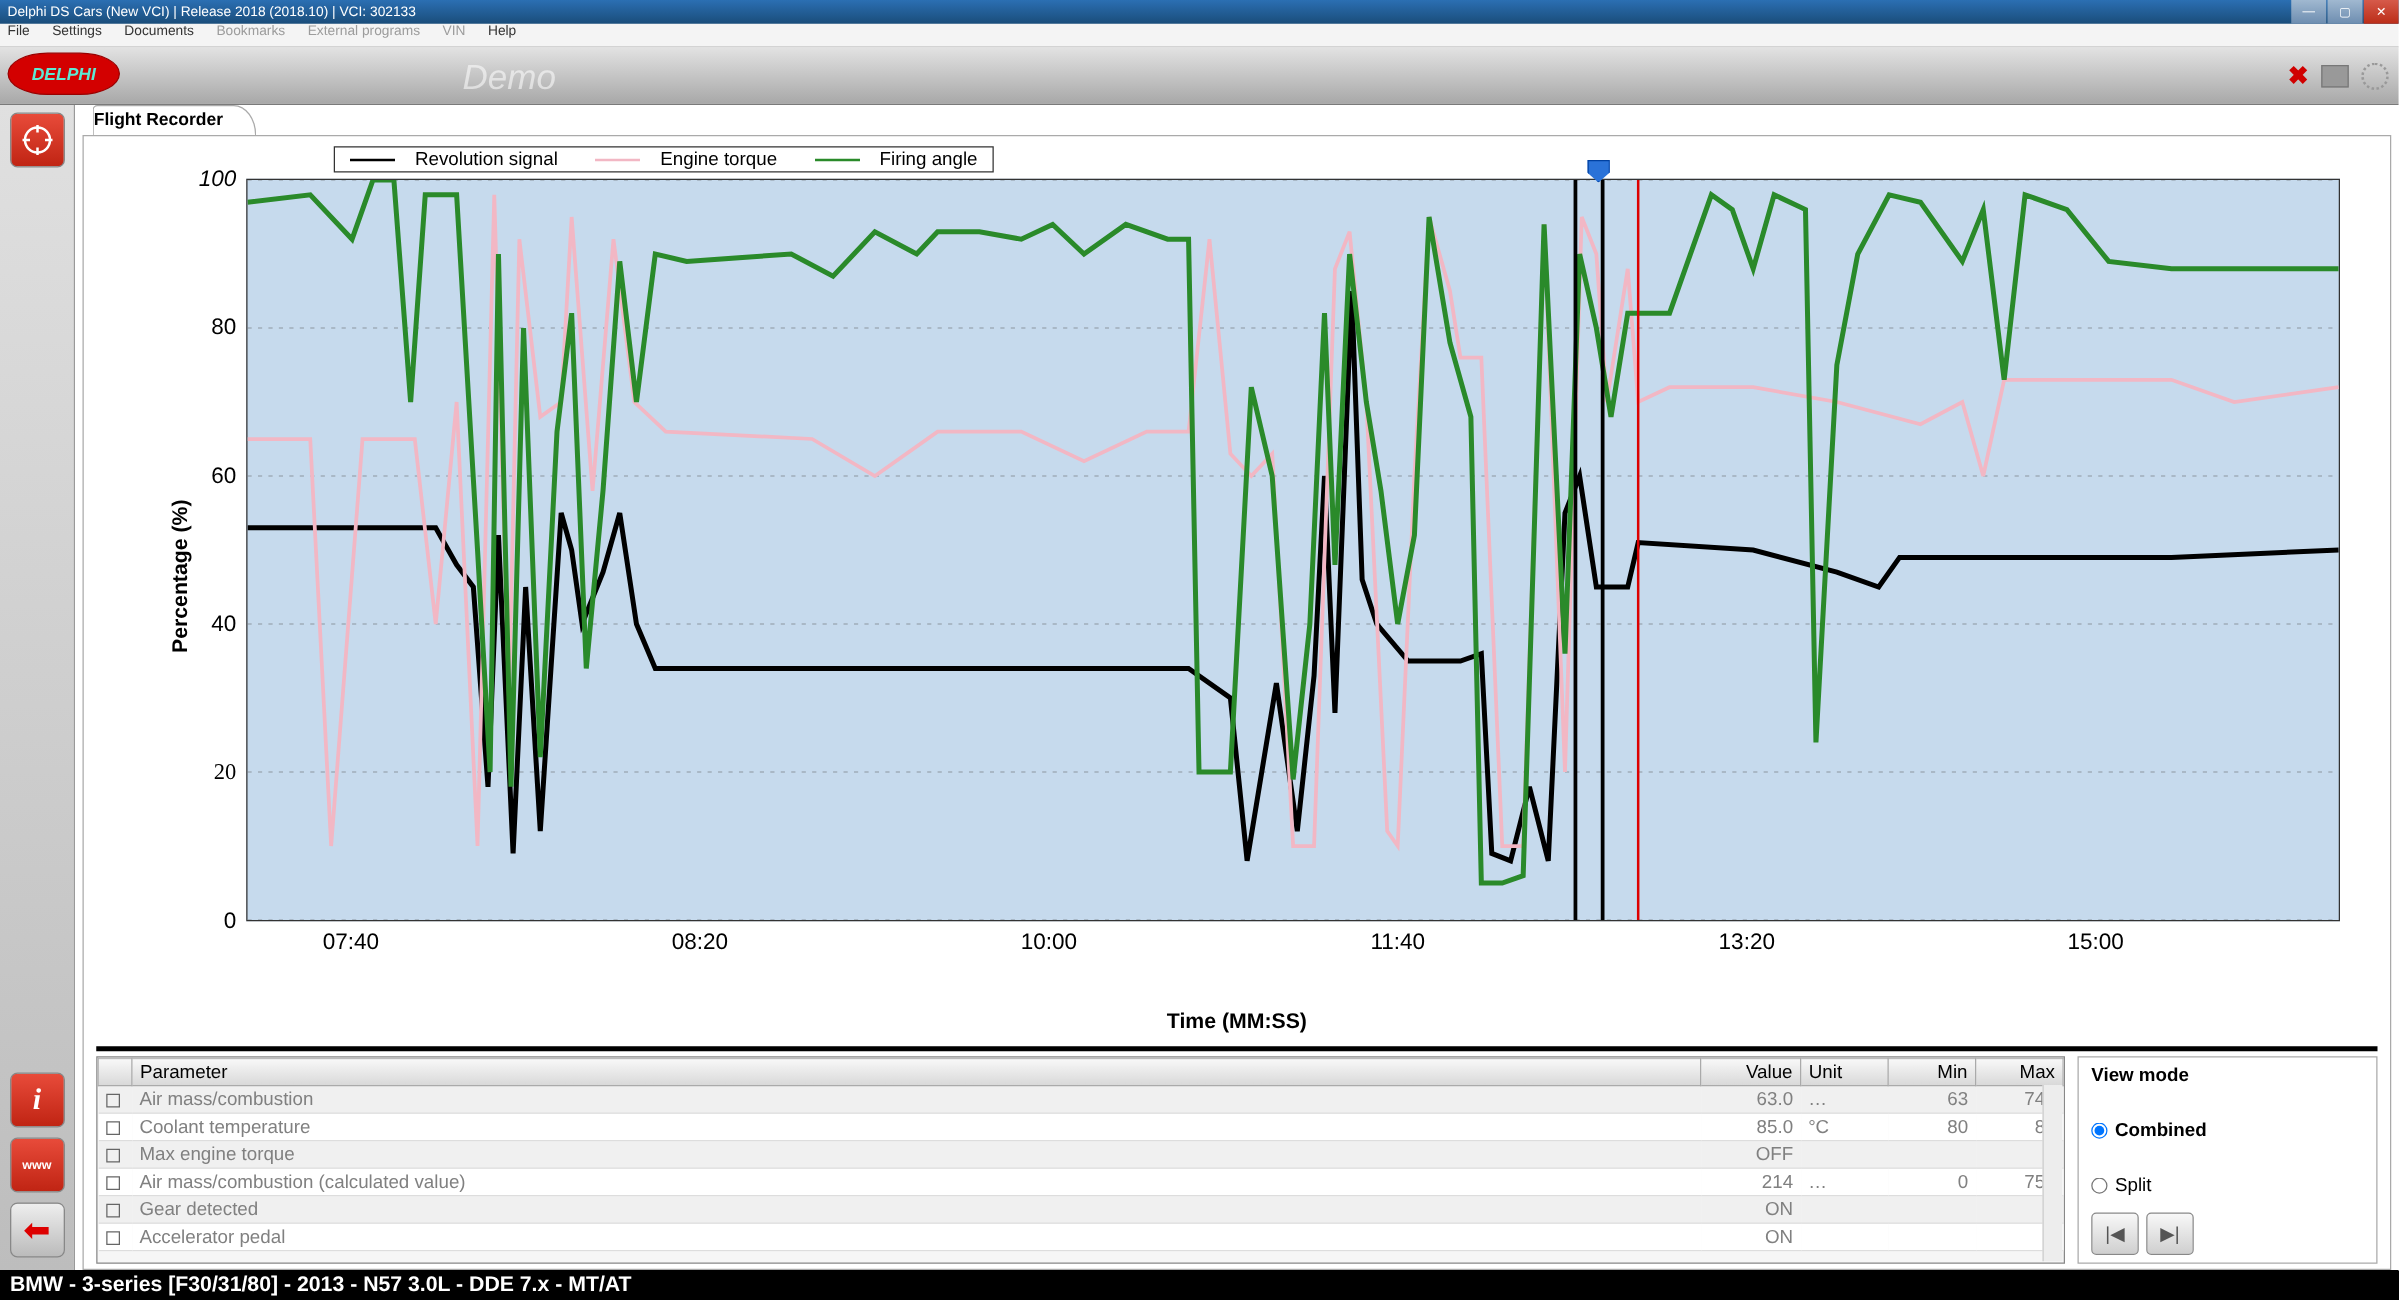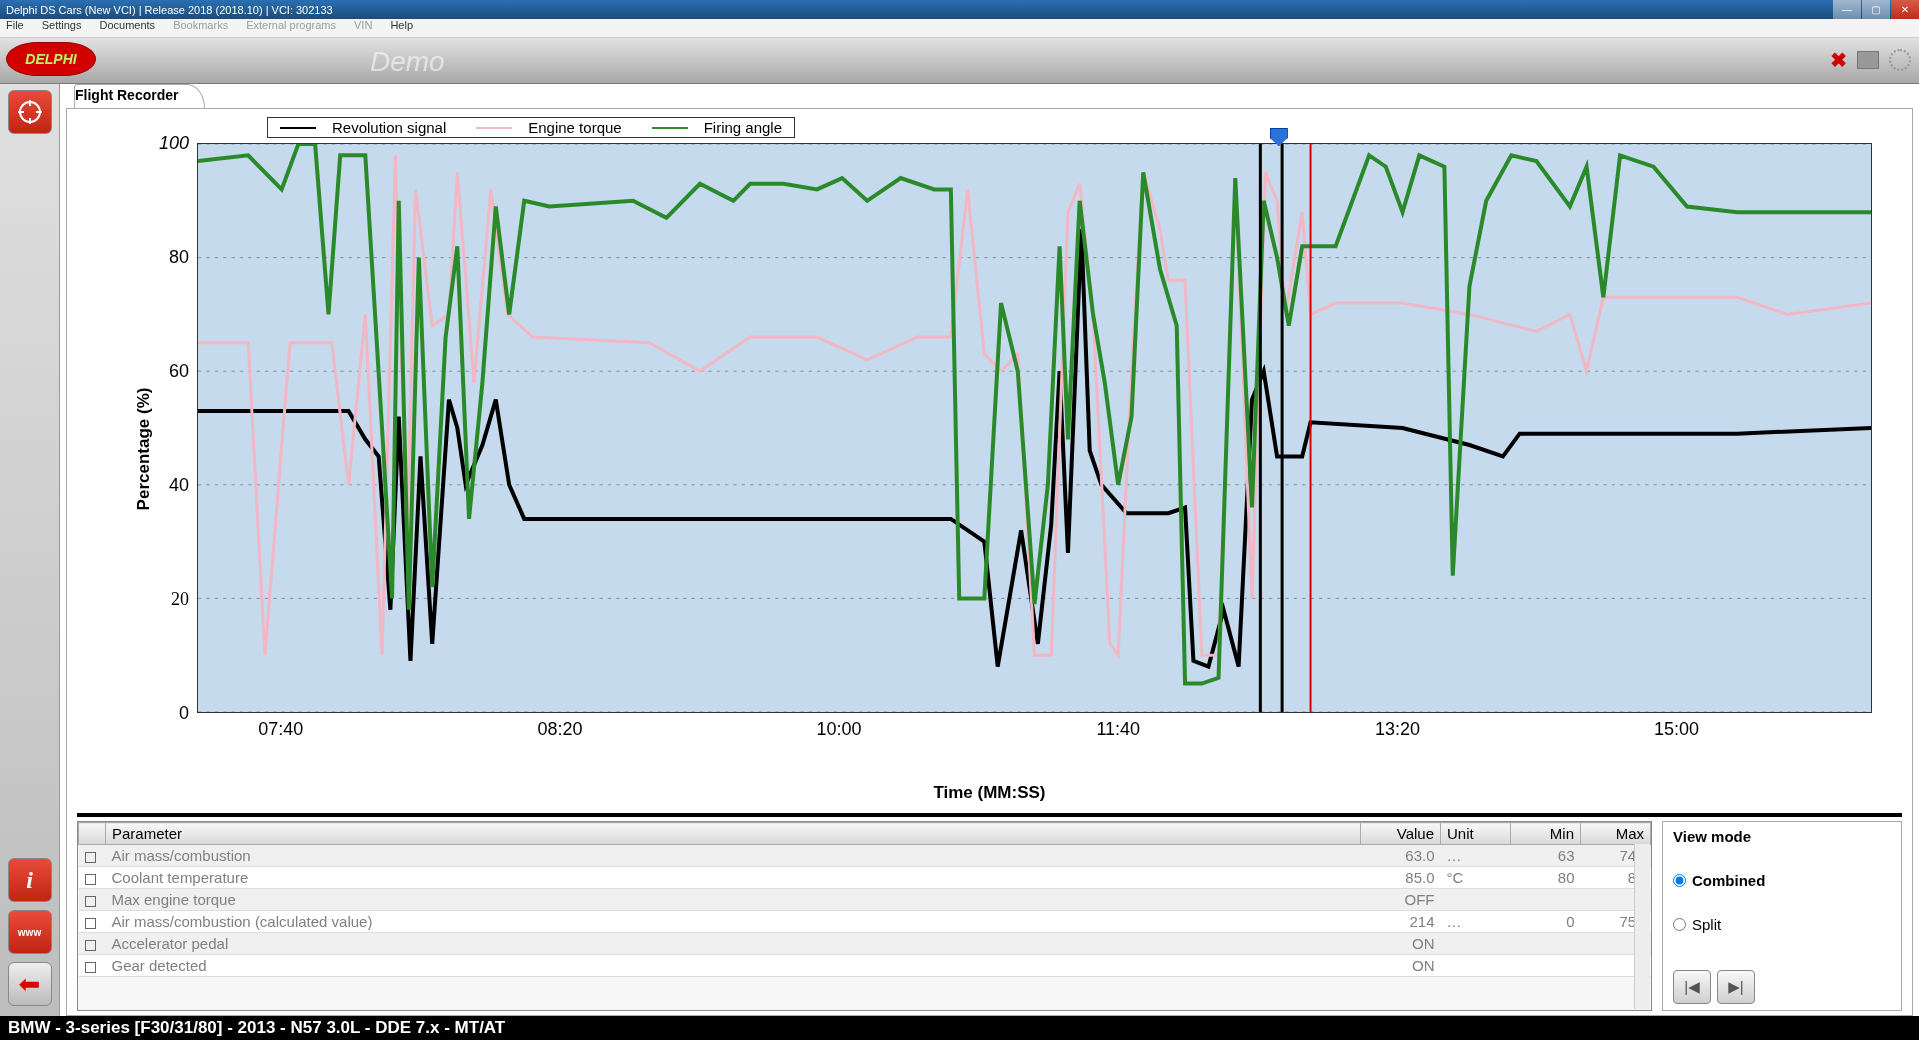--- a/index.html
+++ b/index.html
@@ -11,21 +11,21 @@
 .titlebar .wb div { width:28px; height:19px; display:flex; align-items:center; justify-content:center; font-size:10px; background: linear-gradient(#a0b8d0,#6d8db0); margin-left:1px; cursor:pointer; }
 .titlebar .wb .close { background: linear-gradient(#d65a4a,#bb2d18); }
 
 
 .menubar { height:19px; background:#f4f4f4; border-bottom:1px solid #c8c8c8; display:flex; align-items:flex-start; font-size:11px; padding-left:6px; color:#333; }
 .menubar span { margin-right:18px; cursor:pointer; }
 .menubar .dim { color:#9c9c9c; }
 
 
 .toolstrip { height:46px; background: linear-gradient(#e2e2e2,#a8a8a8); border-bottom:1px solid #7a7a7a; position:relative; }
-.logo { position:absolute; left:6px; top:4px; width:90px; height:34px; background:#d30000; border-radius:50%/70%; display:flex; align-items:center; justify-content:center; color:#bef264; font-weight:bold; font-size:14px; font-style:italic; letter-spacing:0px; border:1px solid #900; }
+.logo { position:absolute; left:6px; top:4px; width:90px; height:34px; background:#d30000; border-radius:50%/70%; display:flex; align-items:center; justify-content:center; color:#5eead4; font-weight:bold; font-size:14px; font-style:italic; letter-spacing:0px; border:1px solid #900; }
 .demo { position:absolute; left:370px; top:8px; font-size:28px; font-style:italic; color:rgba(255,255,255,0.55); font-weight:300; }
 .toolstrip .ricons { position:absolute; right:8px; top:10px; display:flex; gap:10px; align-items:center; }
 .ric-x { color:#d00000; font-size:20px; font-weight:bold; cursor:pointer; }
 .ric-sq { width:22px; height:18px; background:#999; border:1px solid #777; }
 .ric-gear { width:22px; height:22px; border:2px dotted #999; border-radius:50%; }
 
 
 .main { display:flex; height: calc(1040px - 19px - 19px - 46px - 24px); }
 .leftbar { width:60px; background: linear-gradient(#e0e0e0,#bdbdbd); border-right:1px solid #999; padding-top:6px; display:flex; flex-direction:column; align-items:center; justify-content:space-between; }
 .lb-top, .lb-bot { display:flex; flex-direction:column; gap:8px; align-items:center; }
@@ -51,21 +51,21 @@
 .xtick { position:absolute; font-size:18px; transform:translateX(-50%); }
 .grid line { stroke:#555; stroke-dasharray:2,3; stroke-width:0.5; }
 .cursor-black { stroke:#000; stroke-width:3; }
 .cursor-red { stroke:#d00; stroke-width:2; }
 .marker { position:absolute; top:-16px; width:18px; height:18px; background:#2a72d8; border:1px solid #0040a0; transform:translateX(-50%); clip-path: polygon(0 0, 100% 0, 100% 55%, 50% 100%, 0 55%); cursor:pointer; }
 
 
 .divider { height:4px; background:#000; margin: 4px 0; }
 
 
-.bottom { display:flex; height:190px; gap:10px; }
+.bottom { display:flex; height:166px; gap:10px; }
 .tablewrap { flex:1; border:1px solid #888; background:#f6f6f6; overflow:hidden; position:relative; }
 .tbl { width:100%; border-collapse:collapse; font-size:15px; color:#808080; }
 .tbl th { background: linear-gradient(#f8f8f8,#d8d8d8); border:1px solid #aaa; padding:2px 6px; font-weight:normal; color:#000; text-align:left; font-size:15px; }
 .tbl th.r { text-align:right; }
 .tbl td { border-bottom:1px solid #ddd; padding:2px 6px; }
 .tbl tr:nth-child(odd) td { background:#f0f0f0; }
 .tbl tr:nth-child(even) td { background:#fff; }
 .tbl td.r { text-align:right; }
 .chk { display:inline-block; width:11px; height:11px; border:1px solid #666; margin-right:4px; vertical-align:middle; }
 .scrollhint { position:absolute; right:1px; top:22px; bottom:1px; width:16px; background:#ededed; border-left:1px solid #ccc; }
@@ -235,29 +235,29 @@
                 <tr>
                   <td><span class="chk"></span></td>
                   <td>Air mass/combustion (calculated value)</td>
                   <td class="r">214</td>
                   <td>…</td>
                   <td class="r">0</td>
                   <td class="r">758</td>
                 </tr>
                 <tr>
                   <td><span class="chk"></span></td>
-                  <td>Accelerator pedal</td>
+                  <td>Gear detected</td>
                   <td class="r">ON</td>
                   <td></td>
                   <td class="r"></td>
                   <td class="r"></td>
                 </tr>
                 <tr>
                   <td><span class="chk"></span></td>
-                  <td>Gear detected</td>
+                  <td>Accelerator pedal</td>
                   <td class="r">ON</td>
                   <td></td>
                   <td class="r"></td>
                   <td class="r"></td>
                 </tr>
               </tbody>
           </table>
           <div class="scrollhint"></div>
         </div>
         <div class="viewpanel">

